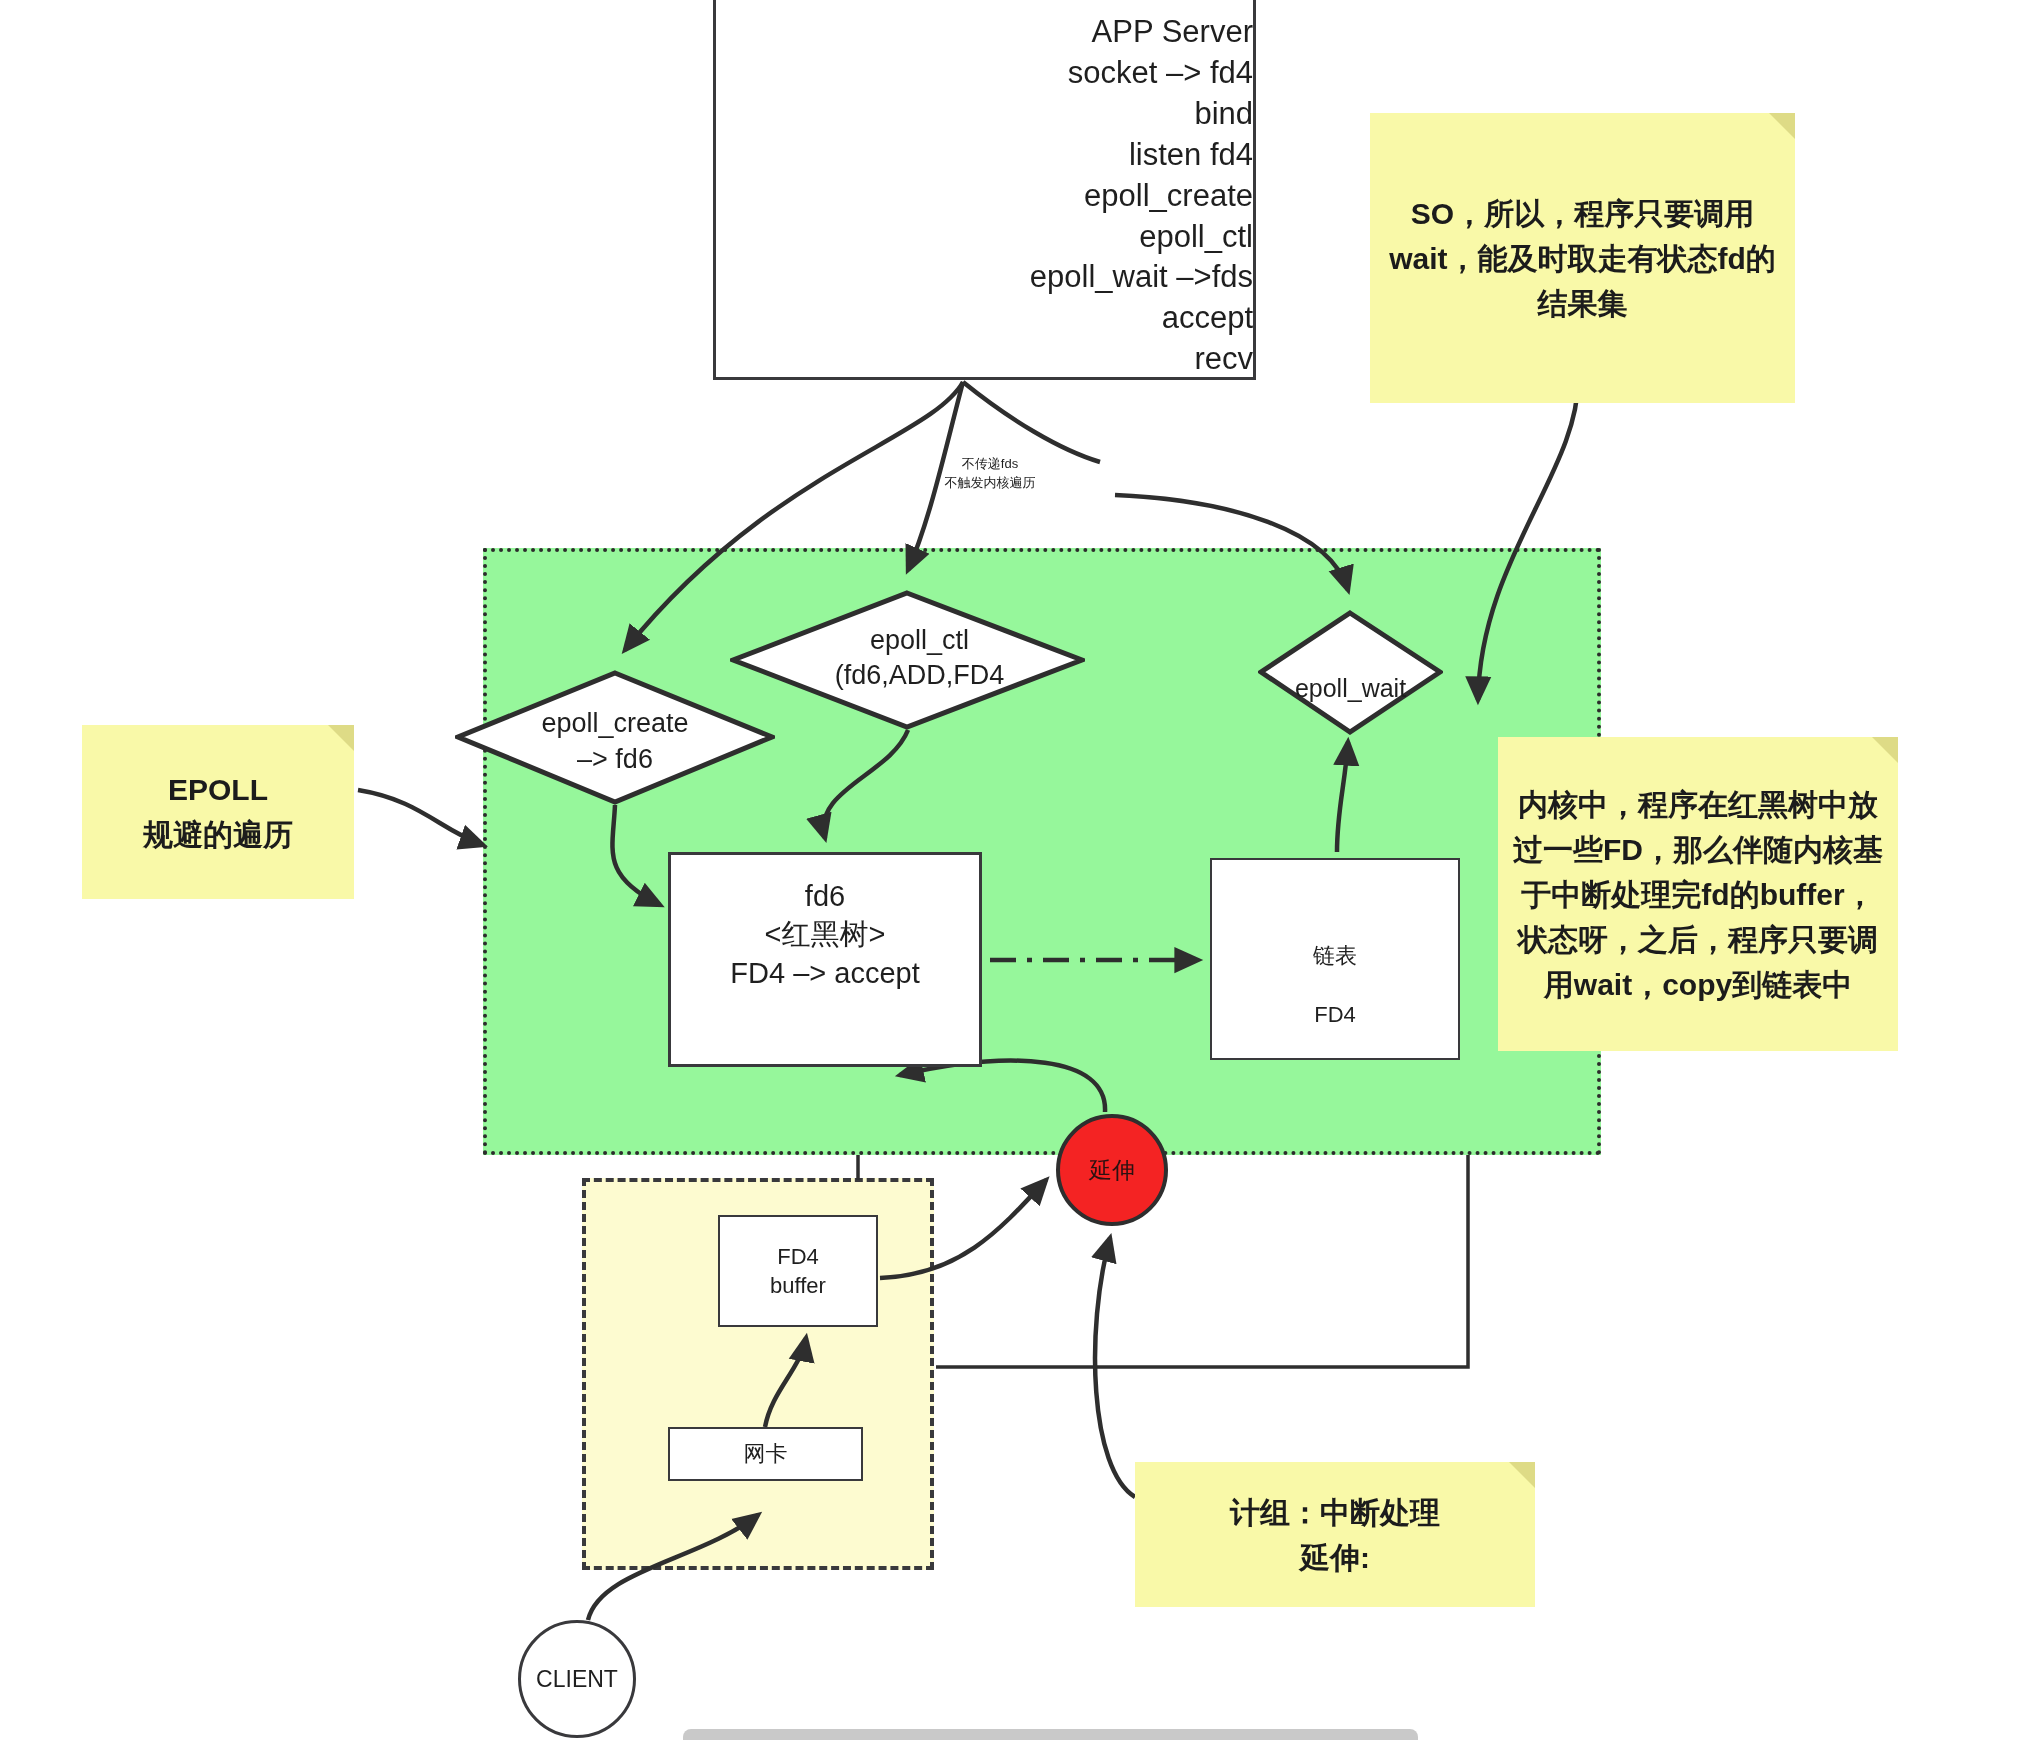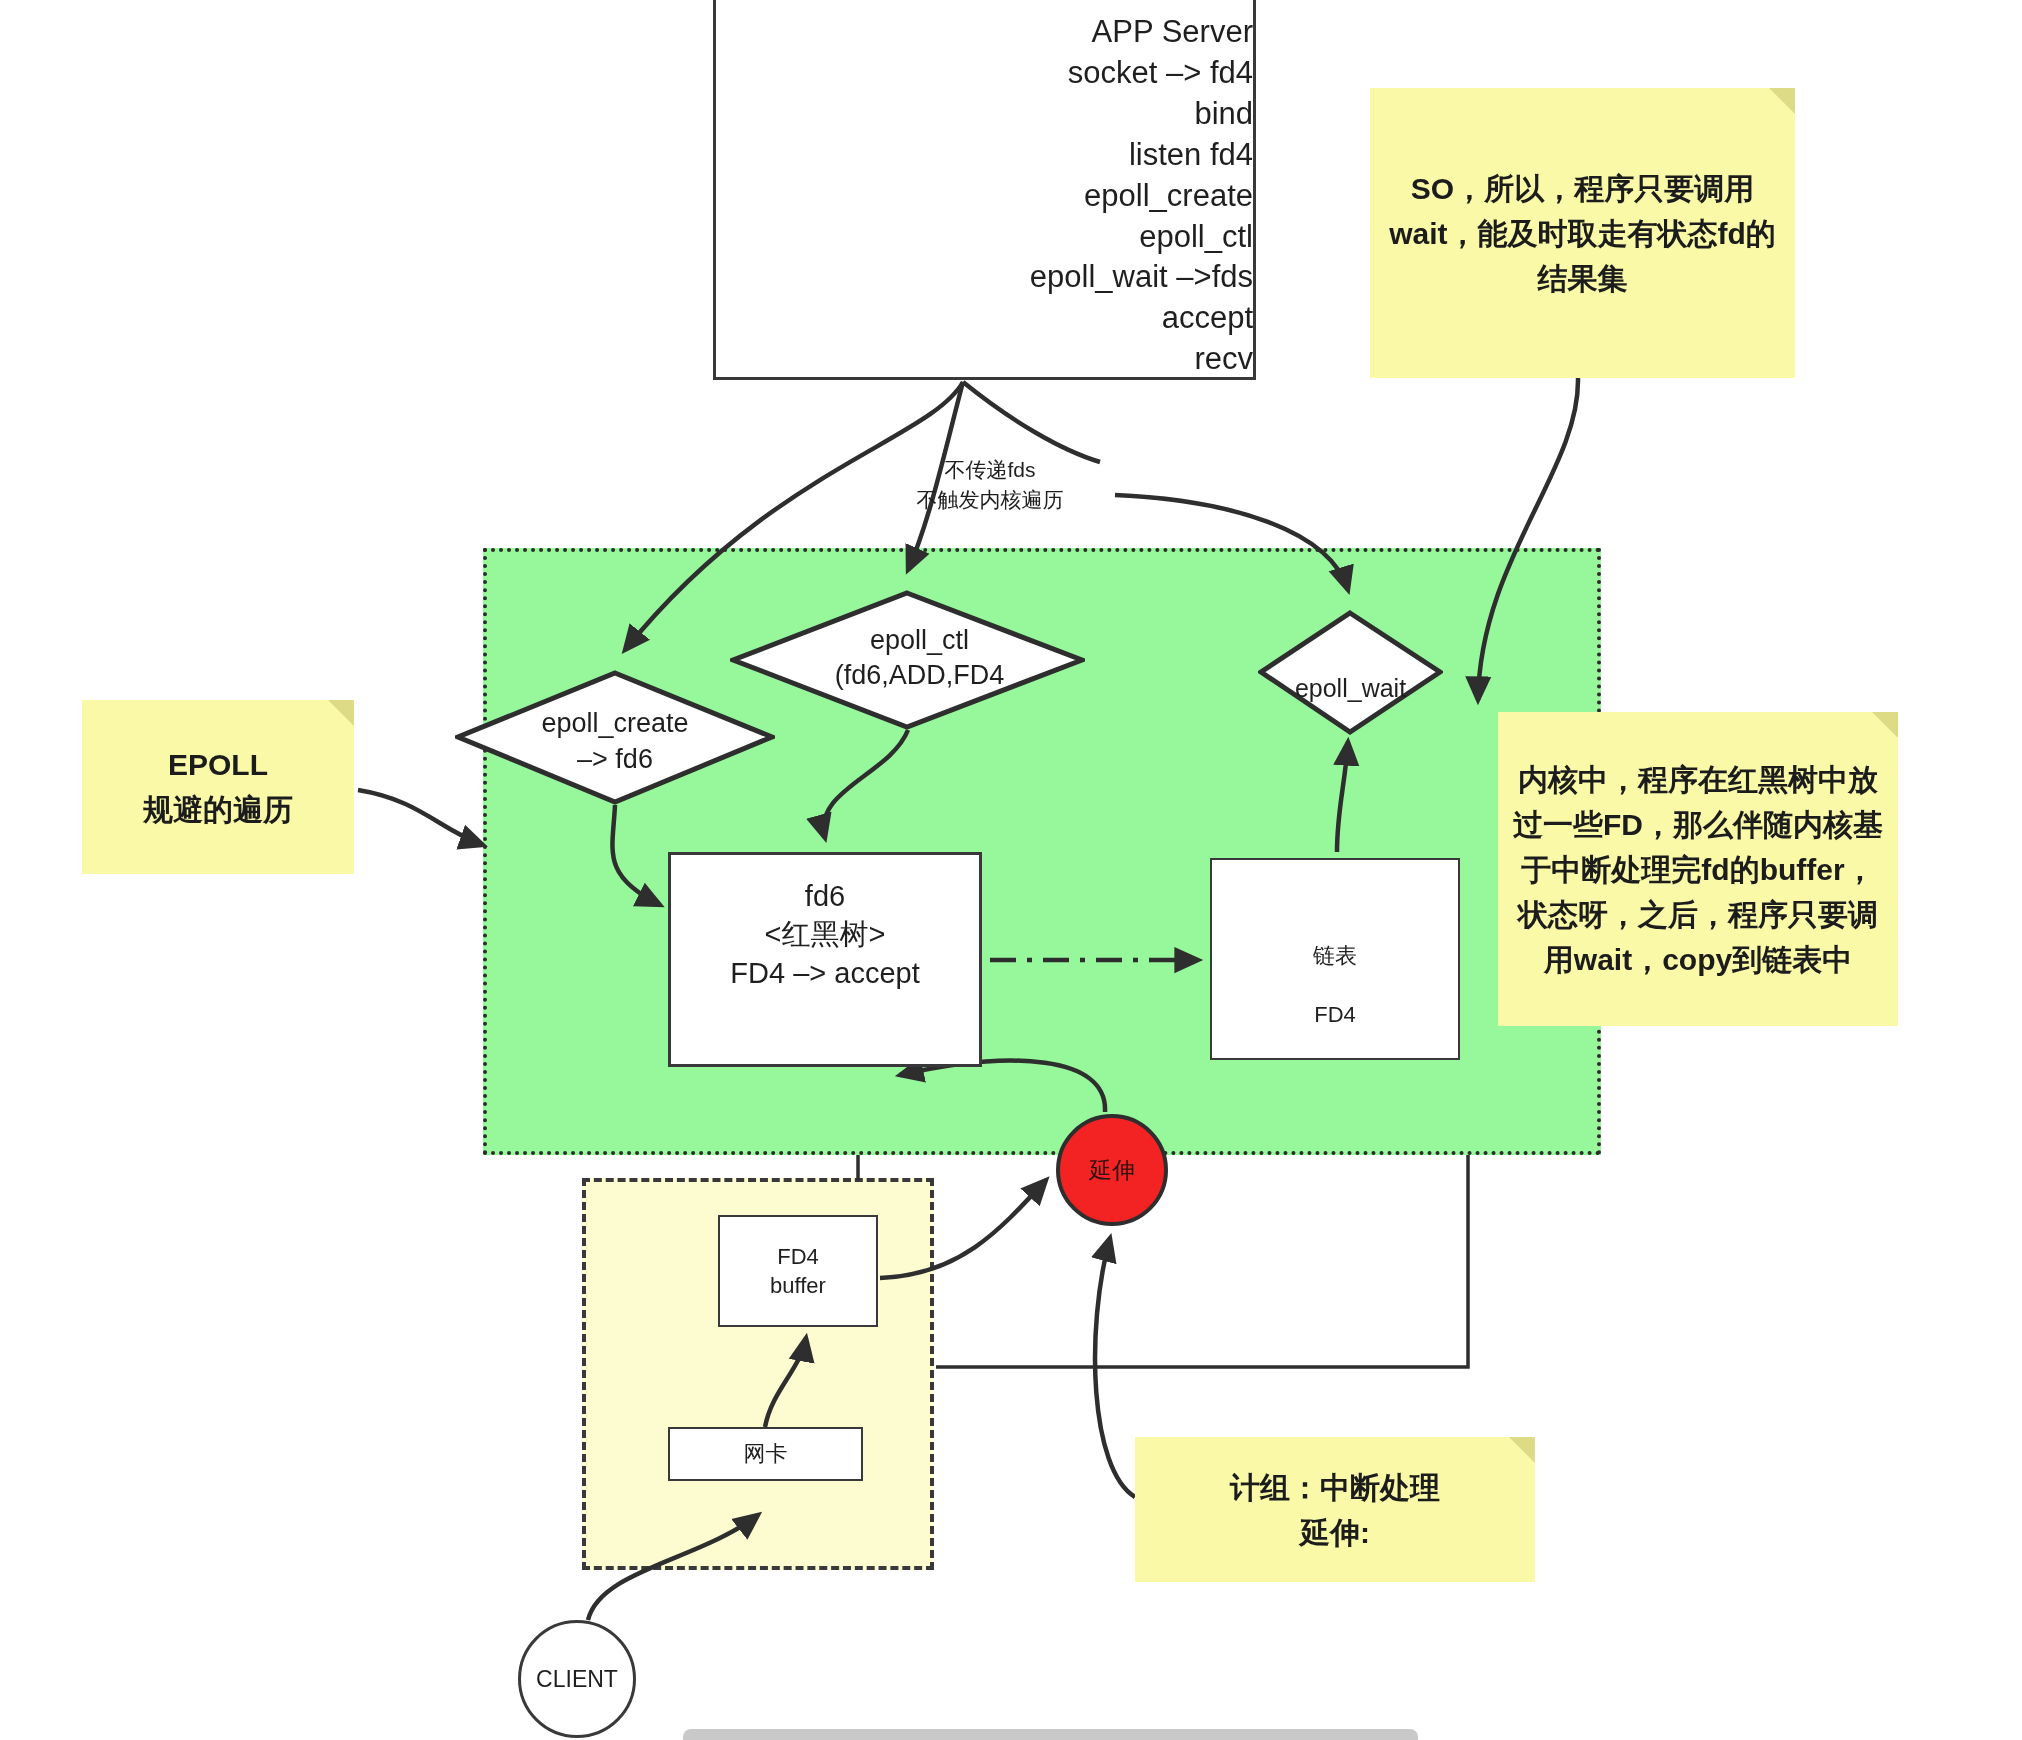--- a/index.html
+++ b/index.html
@@ -109,36 +109,37 @@
   
   .note {
     position:absolute;
     background:#f9f9a8;
     color:#1c1c1c;
     font-weight:bold;
     display:flex; align-items:center; justify-content:center;
     text-align:center;
     white-space:pre-line;
     line-height:1.5;
+    margin-top:25px;
   }
   .note .fold {
     position:absolute; right:0; top:0;
     width:26px; height:26px;
     background:#dedb86;
     clip-path:polygon(0 0, 100% 100%, 100% 0);
   }
   #note-so   { left:1370px; top:88px;  width:425px; height:290px; font-size:30px; padding:0 18px; }
   #note-epoll{ left:82px;  top:700px;  width:272px; height:174px; font-size:30px; }
   #note-kernel{left:1498px; top:712px; width:400px; height:314px; font-size:30px; padding:0 12px; }
   #note-interrupt{left:1135px; top:1437px; width:400px; height:145px; font-size:30px; padding:0 14px; }
 
   
   .edge-label {
     position:absolute;
-    font-size:21px; color:#1f1f1f;
+    font-size:13px; color:#1f1f1f;
     text-align:center;
     white-space:pre-line;
     line-height:1.45;
   }
   #lbl-nofds { left:860px; top:455px; width:260px; }
 
   
   #hscroll-thumb {
     position:absolute;
     left:683px; top:1729px; width:735px; height:16px;

